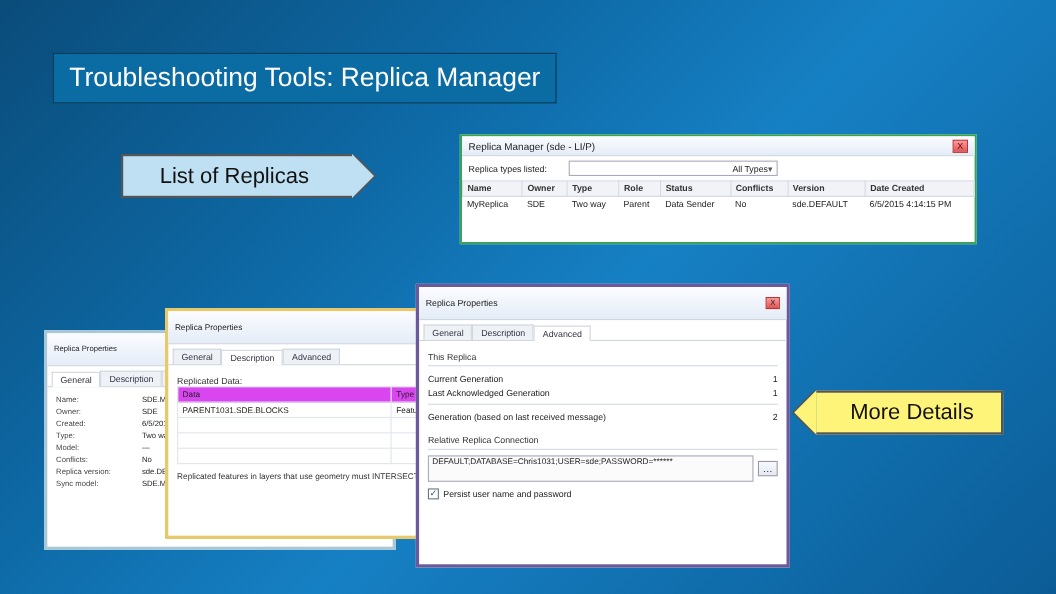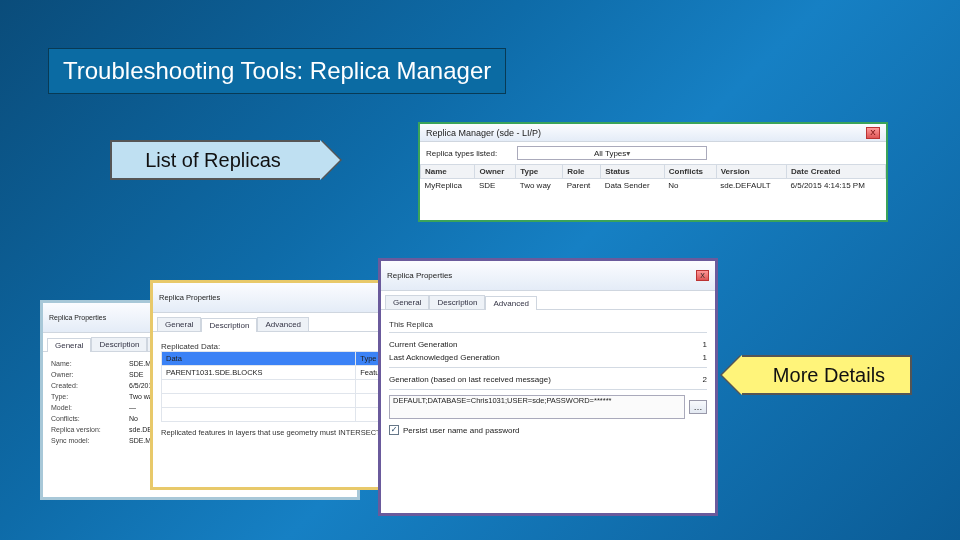--- a/index.html
+++ b/index.html
@@ -53,21 +53,21 @@
     background: #fff;
     font-size: 8px;
     color: #222;
   }
 
   
   .rm-win { top: 122px; left: 370px; width: 470px; height: 100px; border: 2px solid #3aa35a; margin-left: 48px; }
   .rm-title { background: linear-gradient(#fbfcff, #e4ecf7); height: 18px; padding: 3px 6px; font-size: 9px; display:flex; justify-content:space-between; align-items:center; border-bottom:1px solid #cfd6df;}
   .rm-close { width:14px; height:12px; border:1px solid #b33; background:linear-gradient(#f99,#d55); font-size:8px; line-height:10px; text-align:center; color:#600;}
   .rm-row { display: flex; align-items: center; padding: 4px 6px; gap: 20px; }
-  .rm-select { border: 1px solid #aab; background: #fff; height: 14px; width: 190px; padding: 0 4px; font-size: 8px; display:flex; align-items:center; justify-content:center; }
+  .rm-select { border: 1px solid #aab; background: #fff; height: 14px; width: 190px; padding: 0 4px; font-size: 8px; display:flex; align-items:center; justify-content:flex-end; }
   .rm-select::after { content:"▾"; font-size:8px; color:#555; }
   .rm-table { width: 100%; border-collapse: collapse; font-size: 8px; }
   .rm-table th, .rm-table td { text-align: left; padding: 2px 4px; white-space: nowrap; }
   .rm-table th { background: #f1f3f6; border:1px solid #d3dae3; font-weight: bold; color:#333; }
   .rm-table td { border-top: 1px solid #e6e9ee; }
 
   
   .pw1 { top: 300px; left: 40px; width: 320px; height: 200px; border: 3px solid #a8c8d8; font-size:7px;}
   .pw2 { top: 280px; left: 150px; width: 410px; height: 210px; border: 3px solid #e8c96a; font-size:7.5px;}
   .pw3 { top: 258px; left: 378px; width: 340px; height: 258px; border: 3px solid #6a5a9c; font-size:8px;}
@@ -76,21 +76,21 @@
   .tabs { display:flex; gap:0; padding: 4px 4px 0 4px; border-bottom:1px solid #cfd6df; font-size:8px; }
   .tab { padding:2px 7px; border:1px solid #cfd6df; border-bottom:none; background:#eef2f7; color:#334; }
   .tab.active { background:#fff; font-weight:normal; position:relative; top:1px; }
   .pw-body { padding: 6px 8px; }
   .kv { display:flex; gap:8px; padding:2px 0; }
   .kv .k { width:70px; color:#444; }
   .group-label { margin-top:4px; font-size:8px; color:#333; }
   .hr-inset { border:none; border-top:1px solid #d3dae3; margin:3px 0 5px; }
   .dtable { width:100%; border:1px solid #cfd6df; border-collapse:collapse; font-size:7.5px; }
   .dtable th, .dtable td { text-align:left; padding:2px 4px; border:1px solid #e0e5ec; }
-  .dtable th { background:#3b82f6; font-weight:normal; }
+  .dtable th { background:#d946ef; font-weight:normal; }
   .note { font-size:7.5px; color:#333; margin-top:6px; }
   .field { display:flex; justify-content:space-between; padding:2px 0; font-size:8px;}
   .conn-box { display:flex; align-items:center; gap:4px; margin-top:2px;}
   .conn-input { flex:1; border:1px solid #aab; height:24px; padding:0 3px; font-size:7.5px; background:#fbfbfb; white-space:nowrap; overflow:hidden; }
   .conn-btn { width:18px; height:14px; border:1px solid #99a; background:linear-gradient(#f7f9fc,#e3e9f2); font-size:9px; line-height:12px; text-align:center;}
   .cb-row { display:flex; align-items:center; gap:4px; margin-top:6px; font-size:8px;}
   .cb { width:10px; height:10px; border:1px solid #678; background:#fff; font-size:8px; line-height:8px; text-align:center; color:#246;}
 </style>
 </head>
 <body>
@@ -258,20 +258,21 @@
       </div>
     <div class="field">
         <span>Last Acknowledged Generation</span>
         <span>1</span>
       </div>
     <hr class="hr-inset">
     <div class="field">
         <span>Generation (based on last received message)</span>
         <span>2</span>
       </div>
+    <div class="group-label" style="margin-top:10px">Relative Replica Connection</div>
     <hr class="hr-inset">
     <div class="conn-box">
       <div class="conn-input">DEFAULT;DATABASE=Chris1031;USER=sde;PASSWORD=******</div>
       <div class="conn-btn">…</div>
     </div>
     <div class="cb-row">
       <div class="cb">✓</div>
       <span>Persist user name and password</span>
     </div>
   </div>

